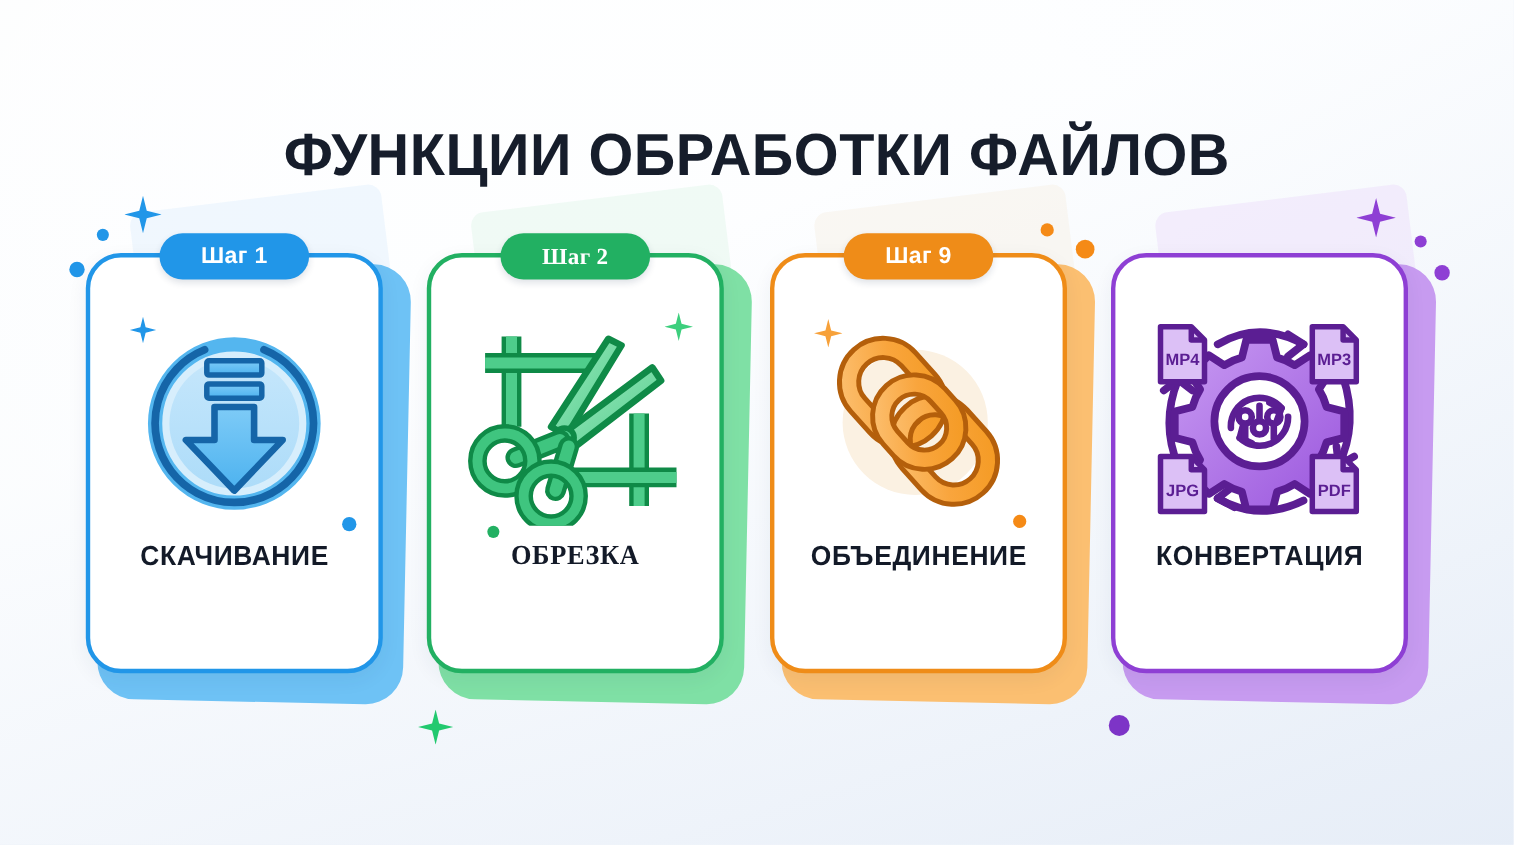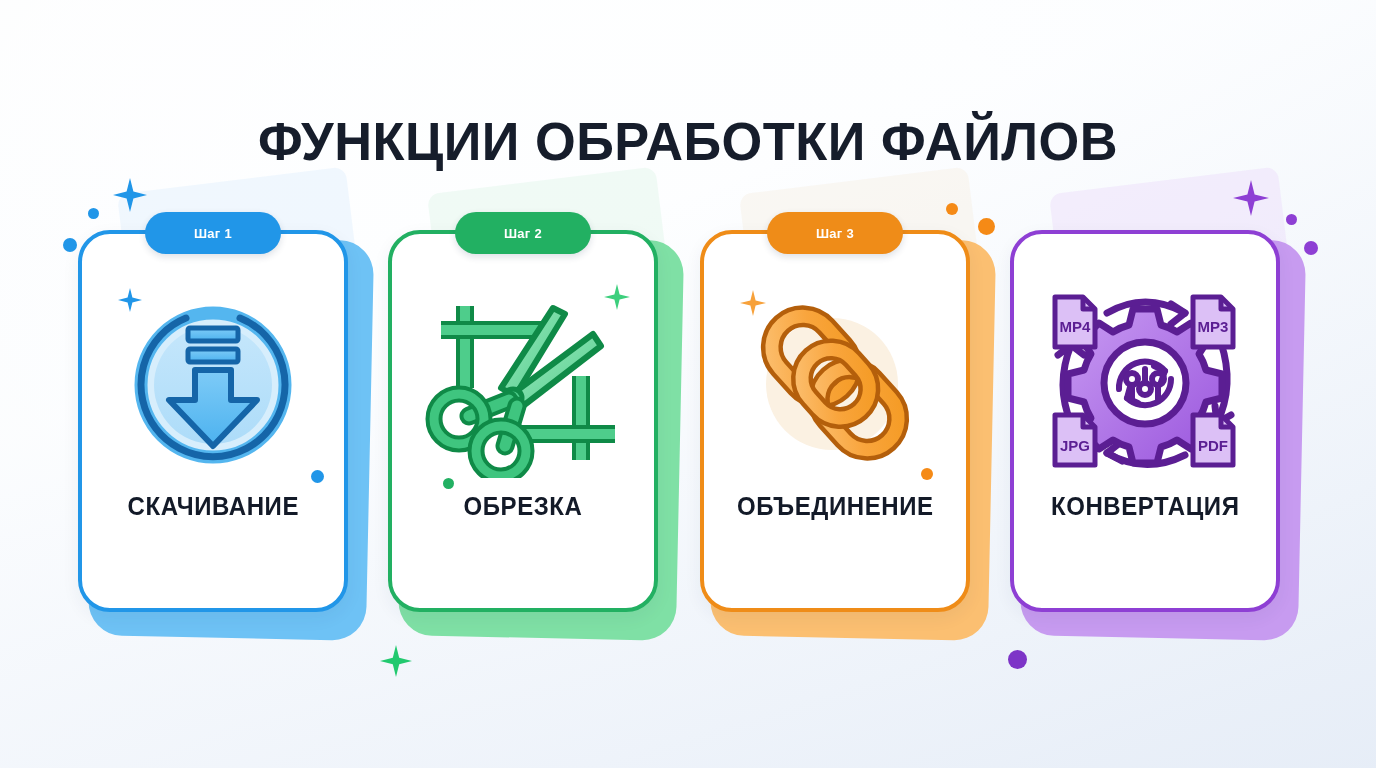--- a/index.html
+++ b/index.html
@@ -61,21 +61,21 @@
     border:4px solid #2196e8;
     box-sizing:border-box;
     box-shadow:0 6px 18px rgba(30,50,90,.06);
     display:flex;flex-direction:column;align-items:center;
   }
 
   .badge{
     position:absolute;top:-22px;left:50%;transform:translateX(-50%);
     min-width:96px;height:42px;border-radius:21px;
     display:flex;align-items:center;justify-content:center;
-    color:#fff;font-size:13px;font-weight:700;letter-spacing:.3px;
+    color:#fff;font-size:21px;font-weight:700;letter-spacing:.3px;
     padding:0 20px;white-space:nowrap;
     box-shadow:0 3px 7px rgba(20,40,80,.14);
   }
 
   .icon-slot{
     margin-top:46px;width:210px;height:206px;
     display:flex;align-items:center;justify-content:center;
   }
   .card-label{
     margin-top:6px;
@@ -127,21 +127,21 @@
           <path d="M77 82 L113 82 L113 112 L139 112 L95 158 L51 112 L77 112 Z" fill="url(#g1b)" stroke="#1565a8" stroke-width="6" stroke-linejoin="round"></path>
         </svg>
       </div>
       <div class="card-label">СКАЧИВАНИЕ</div>
     </div>
   </div>
 
   <div class="card-wrap c2">
     <div class="paper" style="background:#dff6e8;"></div>
     <div class="shadow-card" style="background:#7fe0a5;"></div>
-    <div class="card" style="border-color:#22b062;">
+    <div class="card" style="border-color:#22b062;font-family:Liberation Serif, serif;">
       <div class="badge" style="background:#22b062;">Шаг 2</div>
       <div class="icon-slot">
         <svg width="196" height="190" viewBox="0 0 196 190">
           <defs>
             <linearGradient id="g2a" x1="0" y1="0" x2="1" y2="1">
               <stop offset="0" stop-color="#9fe9bf"></stop>
                 <stop offset="1" stop-color="#4ecd8b"></stop>
             </linearGradient>
           </defs>
 
@@ -171,21 +171,21 @@
         </svg>
       </div>
       <div class="card-label">ОБРЕЗКА</div>
     </div>
   </div>
 
   <div class="card-wrap c3">
     <div class="paper" style="background:#f6efe4;"></div>
     <div class="shadow-card" style="background:#fbbf71;"></div>
     <div class="card" style="border-color:#ef8c18;">
-      <div class="badge" style="background:#ef8c18;">Шаг 3</div>
+      <div class="badge" style="background:#ef8c18;">Шаг 9</div>
       <div class="icon-slot">
         <svg width="190" height="190" viewBox="0 0 190 190">
           <defs>
             <linearGradient id="g3a" x1="0" y1="0" x2="1" y2="1">
               <stop offset="0" stop-color="#fcc071"></stop>
                 <stop offset=".5" stop-color="#f9a53d"></stop>
                 <stop offset="1" stop-color="#f49a22"></stop>
             </linearGradient>
           </defs>
           <circle cx="92" cy="96" r="66" fill="#fbf1e2"></circle>

